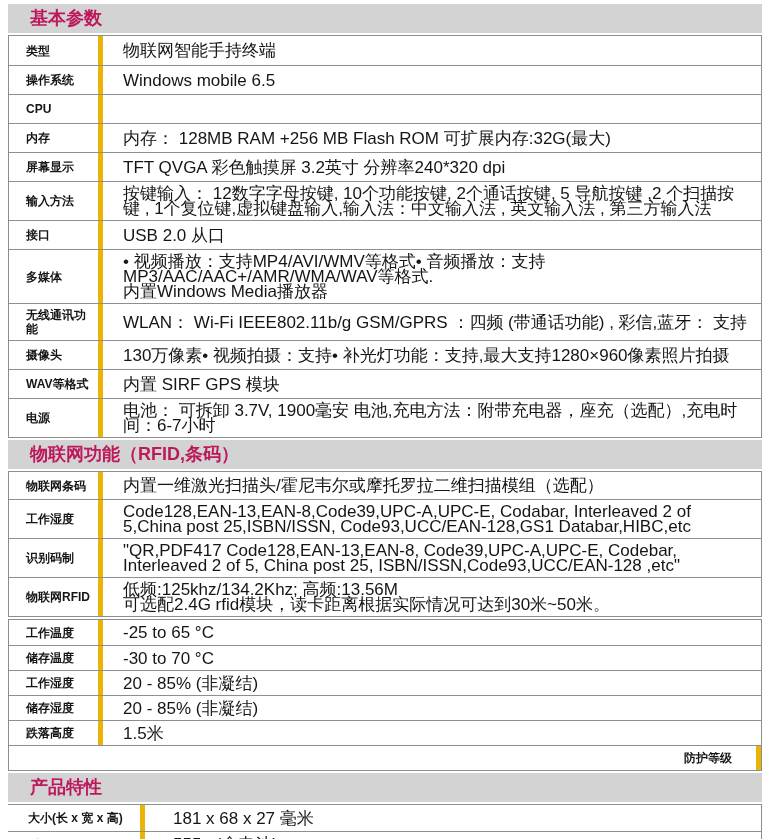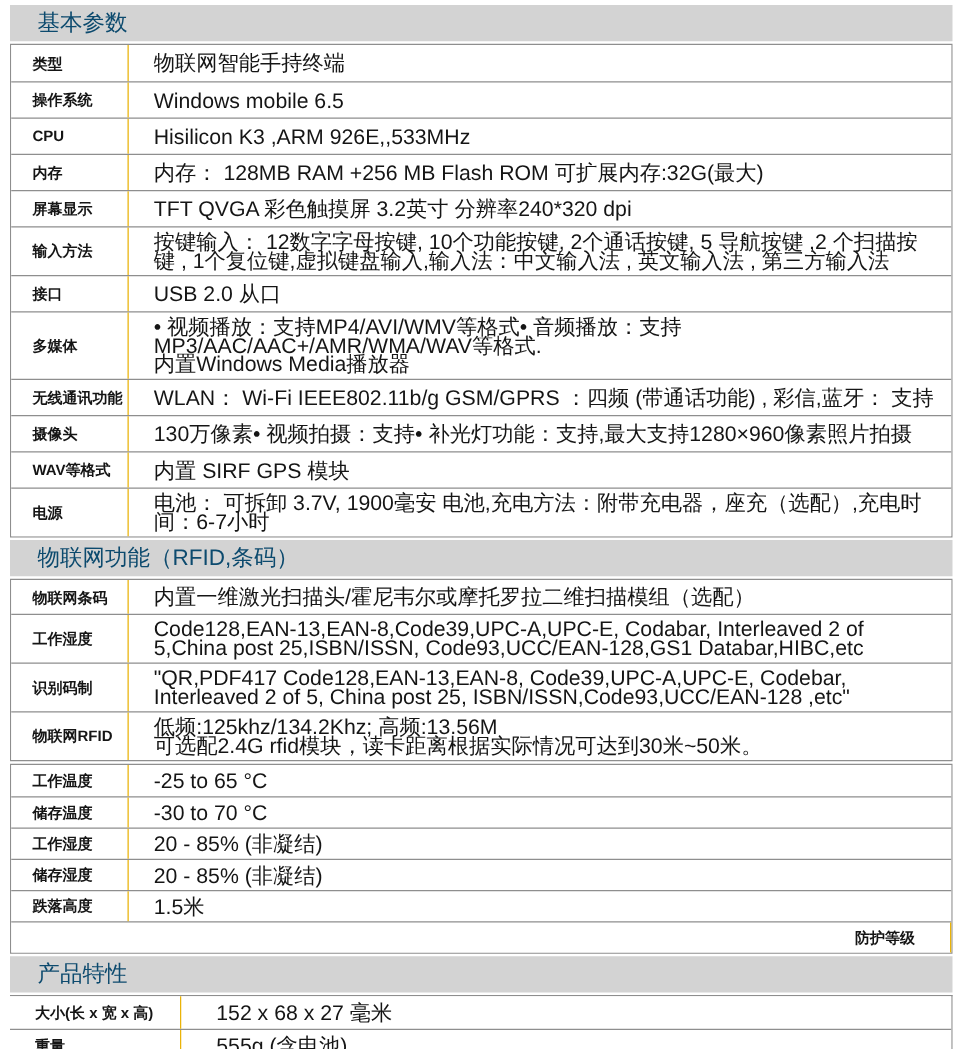--- a/index.html
+++ b/index.html
@@ -9,41 +9,41 @@
     background: #ffffff;
     font-family: "Liberation Sans", "DejaVu Sans", sans-serif;
     color: #151515;
   }
   .doc { padding: 4px 7px 2px 8px; }
 
   .spec-section { margin-bottom: 2px; }
 
   .section-header {
     background: #d3d3d3;
-    font-weight: normal;
+    font-weight: bold;
     font-size: 18px;
-    color: #0c4a6e;
+    color: #be185d;
     padding: 3px 0 4px 22px;
     line-height: 22px;
   }
 
   .spec-table {
     margin-top: 2px;
     border: 1px solid #8e8e8e;
   }
   .spec-row { display: flex; align-items: stretch; background: #fff; }
   .spec-row + .spec-row { border-top: 1px solid #8e8e8e; }
 
   .cell-label {
     width: 94px;
     flex: 0 0 94px;
     padding: 4px 4px 4px 17px;
     font-weight: bold;
     font-size: 12px;
-    border-right: 1px solid #eab308;
+    border-right: 5px solid #eab308;
     display: flex;
     align-items: center;
     line-height: 14px;
   }
   .cell-value {
     flex: 1 1 auto;
     padding: 4px 12px 4px 20px;
     font-size: 17px;
     line-height: 15px;
     display: flex;
@@ -76,23 +76,20 @@
           </div>
         </div>
         <div class="spec-row">
           <div class="cell-label">操作系统</div>
           <div class="cell-value">
             <span>Windows mobile 6.5</span>
           </div>
         </div>
         <div class="spec-row">
           <div class="cell-label">CPU</div>
-          <div class="cell-value">
-            <span>Hisilicon K3 ,ARM 926E,,533MHz</span>
-          </div>
         </div>
         <div class="spec-row">
           <div class="cell-label">内存</div>
           <div class="cell-value">
             <span>内存： 128MB RAM +256 MB Flash ROM 可扩展内存:32G(最大)</span>
           </div>
         </div>
         <div class="spec-row">
           <div class="cell-label">屏幕显示</div>
           <div class="cell-value">
@@ -210,21 +207,21 @@
           <div class="cell-label">防护等级</div>
         </div>
       </div>
     </section>
     <section class="spec-section spec-section-3">
       <div class="section-header">产品特性</div>
       <div class="spec-table">
         <div class="spec-row">
           <div class="cell-label">大小(长 x 宽 x 高)</div>
           <div class="cell-value">
-            <span>152 x 68 x 27 毫米</span>
+            <span>181 x 68 x 27 毫米</span>
           </div>
         </div>
         <div class="spec-row">
           <div class="cell-label">重量</div>
           <div class="cell-value">
             <span>555g (含电池)</span>
           </div>
         </div>
       </div>
     </section>

